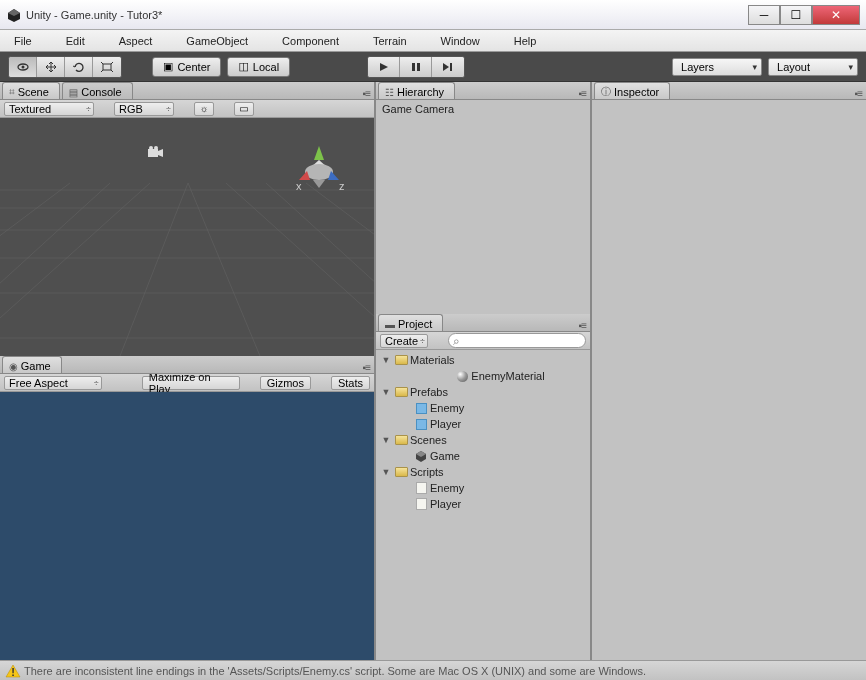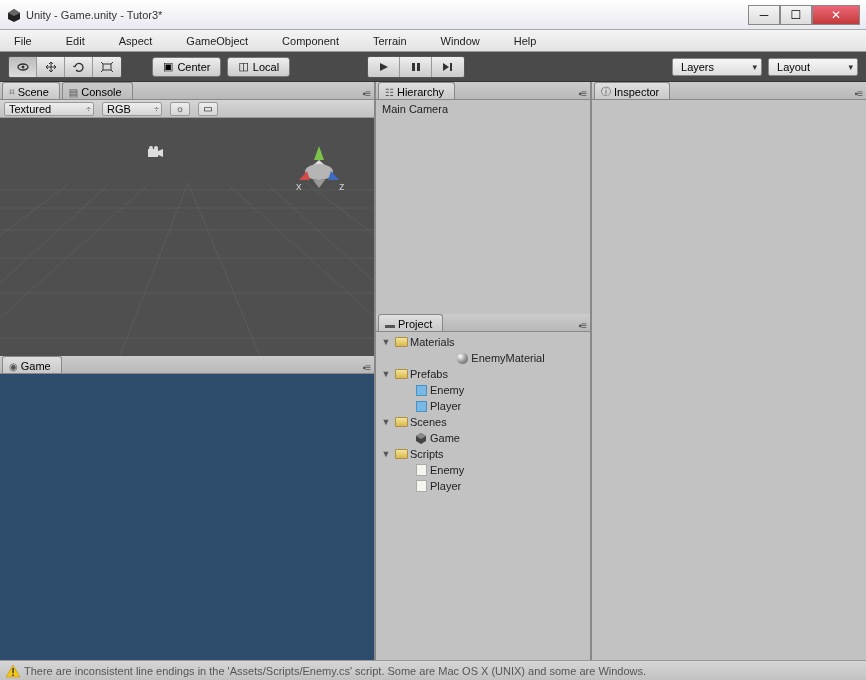--- a/index.html
+++ b/index.html
@@ -39,21 +39,21 @@
   .col-right { flex: 1; display: flex; flex-direction: column; }
   
   
   .tab-row { height: 18px; background: linear-gradient(#ccc,#b8b8b8); display: flex; align-items: flex-end; border-bottom: 1px solid #888; position: relative;}
   .tab { height: 17px; padding: 2px 10px 0 6px; background: linear-gradient(#e0e0e0,#c8c8c8); border: 1px solid #888; border-bottom: none; border-radius: 3px 3px 0 0; margin-left: 2px; display: flex; align-items: center; gap: 3px; cursor: default;}
   .tab.inactive { background: linear-gradient(#ccc,#bbb);}
   .tab-icon { font-size: 10px; color: #555;}
   .pane-menu { margin-left: auto; margin-right: 4px; font-size: 10px; color: #555; cursor: default; letter-spacing:-1px;}
   
   
-  .strip { height: 18px; background: linear-gradient(#d6d6d6,#c2c2c2); border-bottom: 1px solid #999; display: flex; align-items: center; padding: 0 4px; gap: 8px;}
+  .strip { height: 18px; background: linear-gradient(#d6d6d6,#c2c2c2); border-bottom: 1px solid #999; display: flex; align-items: center; padding: 0 4px; gap: 20px;}
   .strip-dd { height: 14px; background: linear-gradient(#eee,#d6d6d6); border: 1px solid #999; border-radius: 2px; padding: 0 14px 0 4px; position: relative; cursor: default; display:flex; align-items:center; font-size:10px;}
   .strip-dd::after { content:"÷"; position:absolute; right:2px; font-size:9px; color:#555;}
   .strip-btn { width: 20px; height: 14px; background: linear-gradient(#eee,#d6d6d6); border: 1px solid #999; border-radius: 2px; display:flex; align-items:center; justify-content:center; font-size:10px; cursor:default;}
   
   
   .scene-view { flex: 1; background: #4f4f4f; position: relative; overflow: hidden;}
   .gizmo { position: absolute; right: 20px; top: 20px; width: 70px; height: 70px; }
   .game-view { flex: 1; background: #2d4b6a; }
   
   
@@ -249,43 +249,64 @@
       </div>
     </div>
 
     <div class="tab-row">
       <div class="tab">
           <span class="tab-icon">◉</span>
           <span>Game</span>
         </div>
       <span class="pane-menu">▪≡</span>
     </div>
+    <div class="strip">
+      <div class="strip-dd" style="width:100px">
+          <span>Free Aspect</span>
+        </div>
+      <div style="flex:1"></div>
+      <div class="strip-btn" style="width:auto;padding:0 6px">
+          <span>Maximize on Play</span>
+        </div>
+      <div class="strip-btn" style="width:auto;padding:0 6px">
+          <span>Gizmos</span>
+        </div>
+      <div class="strip-btn" style="width:auto;padding:0 6px">
+          <span>Stats</span>
+        </div>
+    </div>
     <div class="game-view"></div>
   </div>
 
   <div class="col-mid">
     <div class="tab-row">
       <div class="tab">
           <span class="tab-icon">☷</span>
           <span>Hierarchy</span>
         </div>
       <span class="pane-menu">▪≡</span>
     </div>
     <div class="panel-body" style="height:214px; flex:none;">
       <div class="list-item">
-          <span>Main Camera</span>
+          <span>Game Camera</span>
         </div>
     </div>
 
     <div class="tab-row">
       <div class="tab">
           <span class="tab-icon">▬</span>
           <span>Project</span>
         </div>
       <span class="pane-menu">▪≡</span>
+    </div>
+    <div class="strip">
+      <div class="strip-dd" style="width:48px">
+          <span>Create</span>
+        </div>
+      <div class="search-box"></div>
     </div>
     <div class="panel-body" id="project-tree">
         <div class="tree-row">
           <span class="tree-arrow">▼</span>
           <span class="tree-icon">
             <span class="folder-icon"></span>
           </span>
           <span>Materials</span>
         </div>
         <div class="tree-row" style="padding-left: 20px; justify-content: center;">

